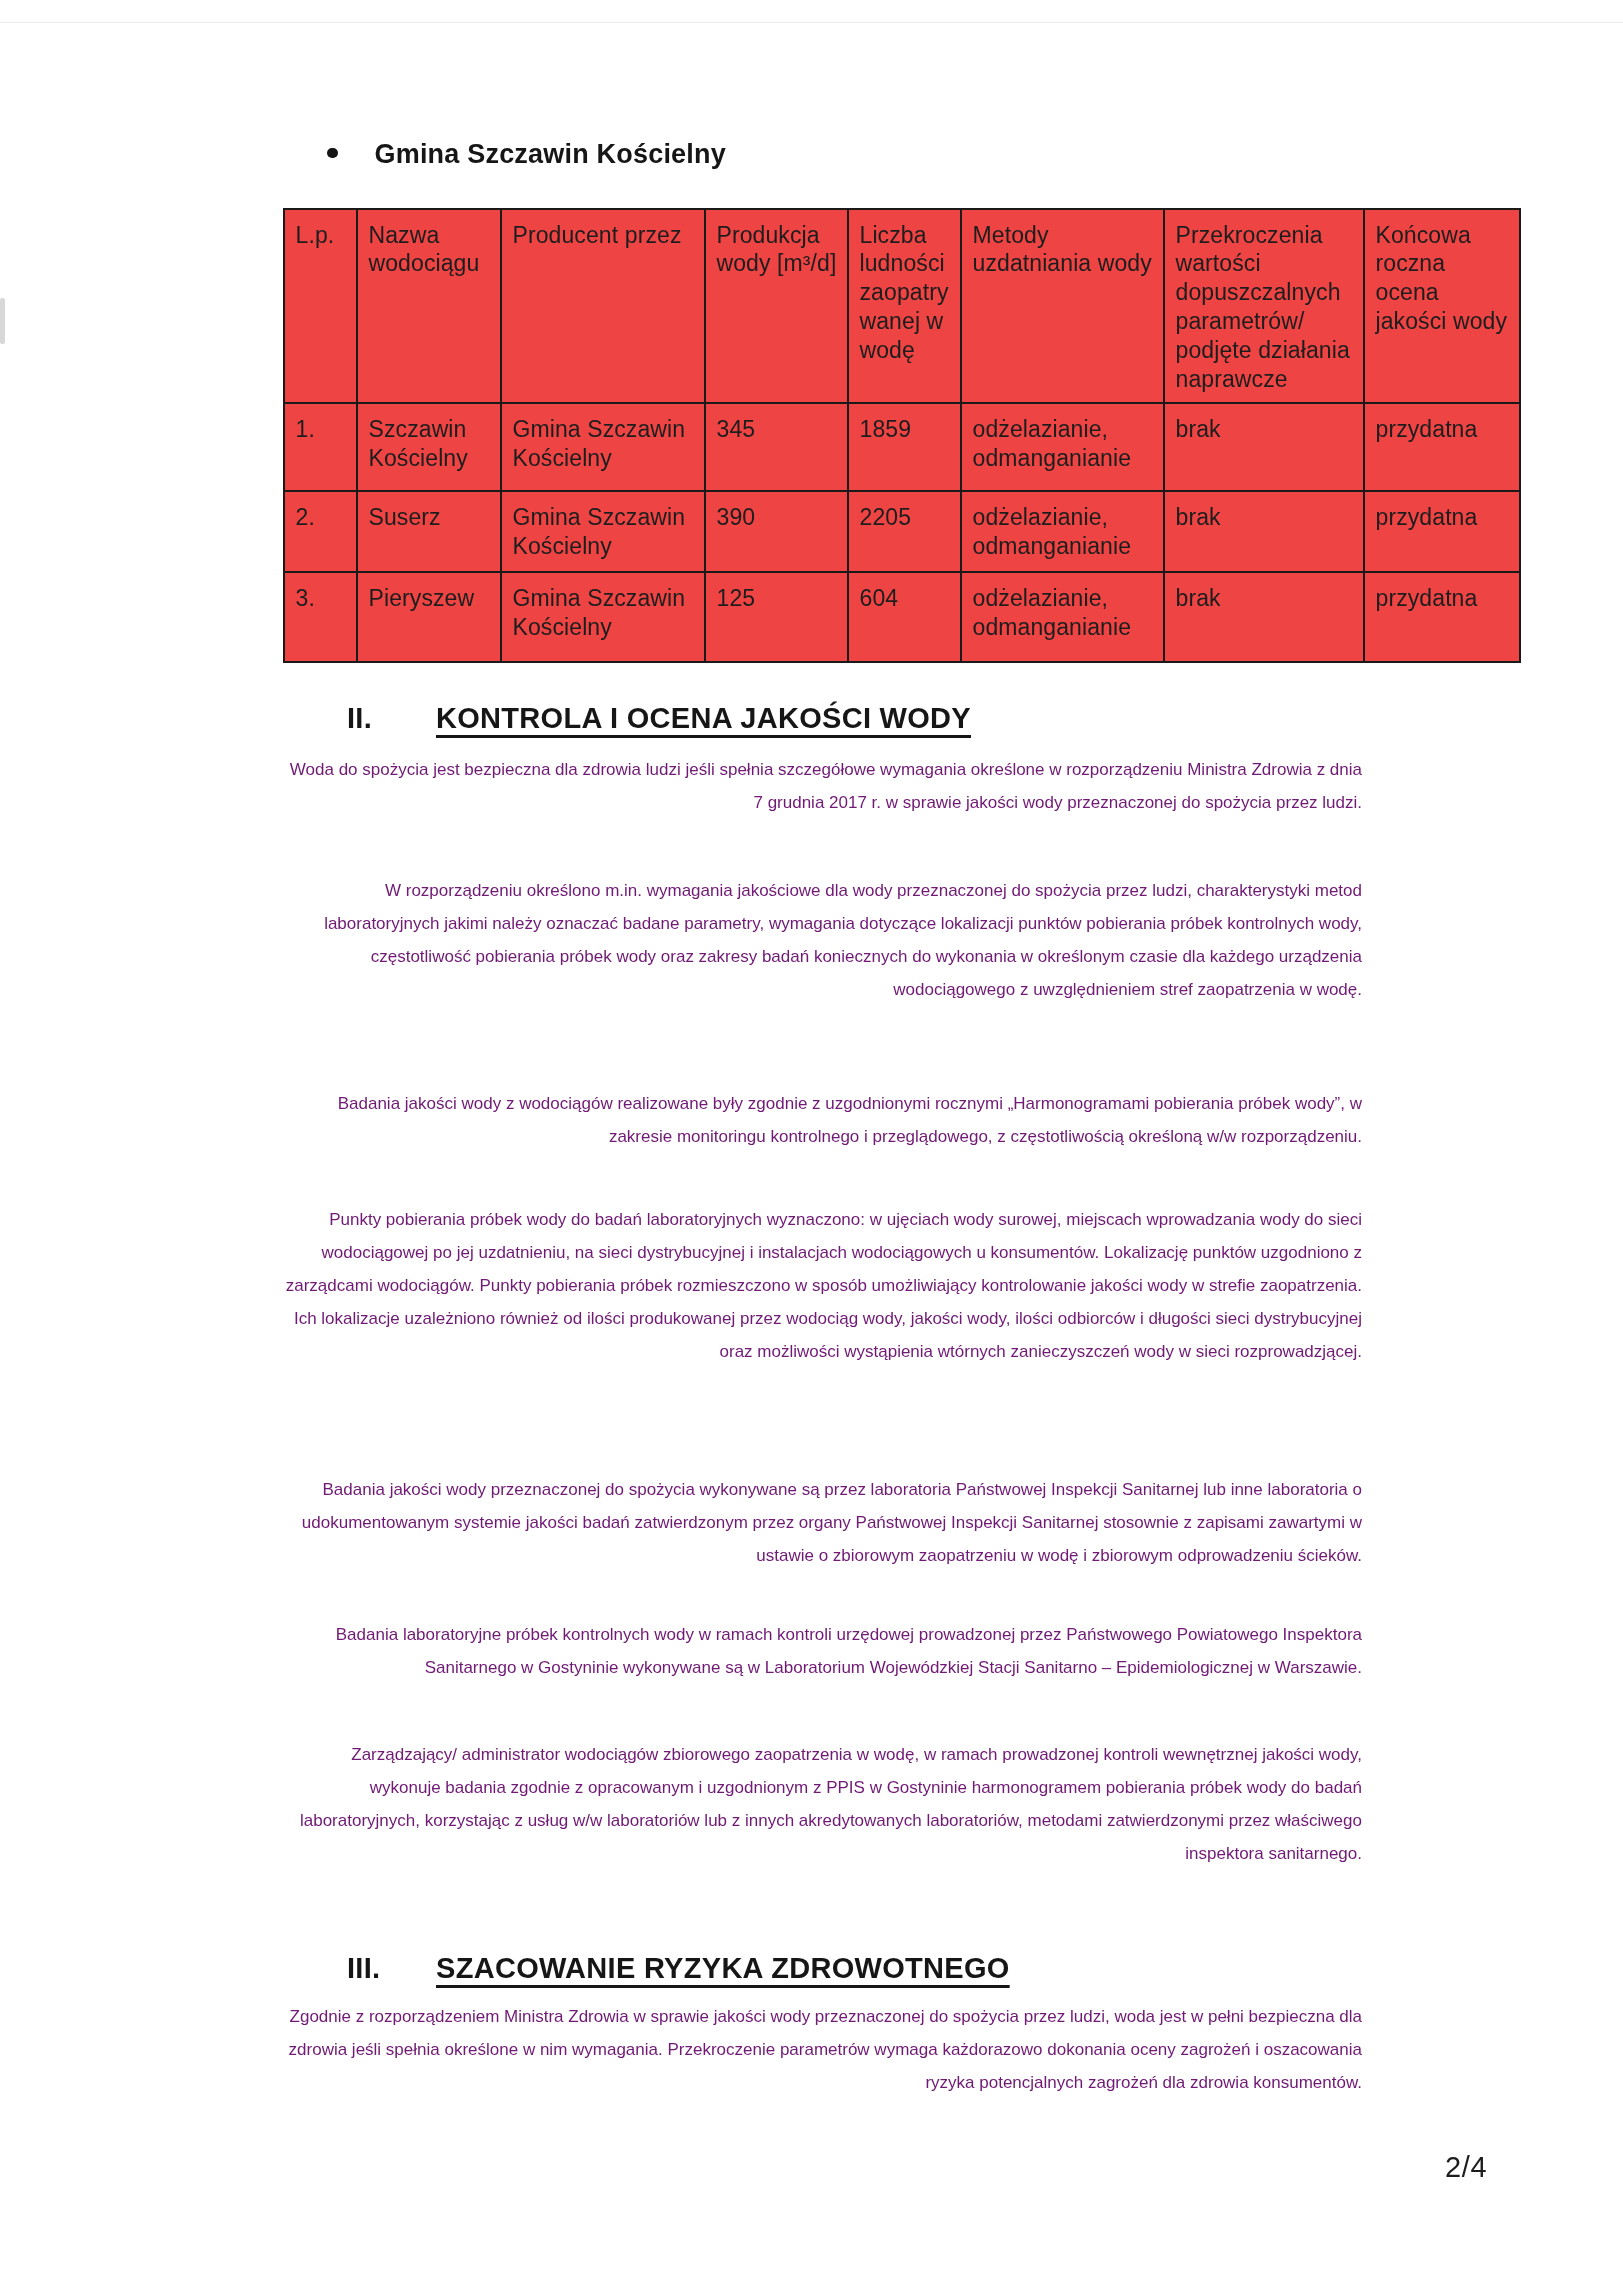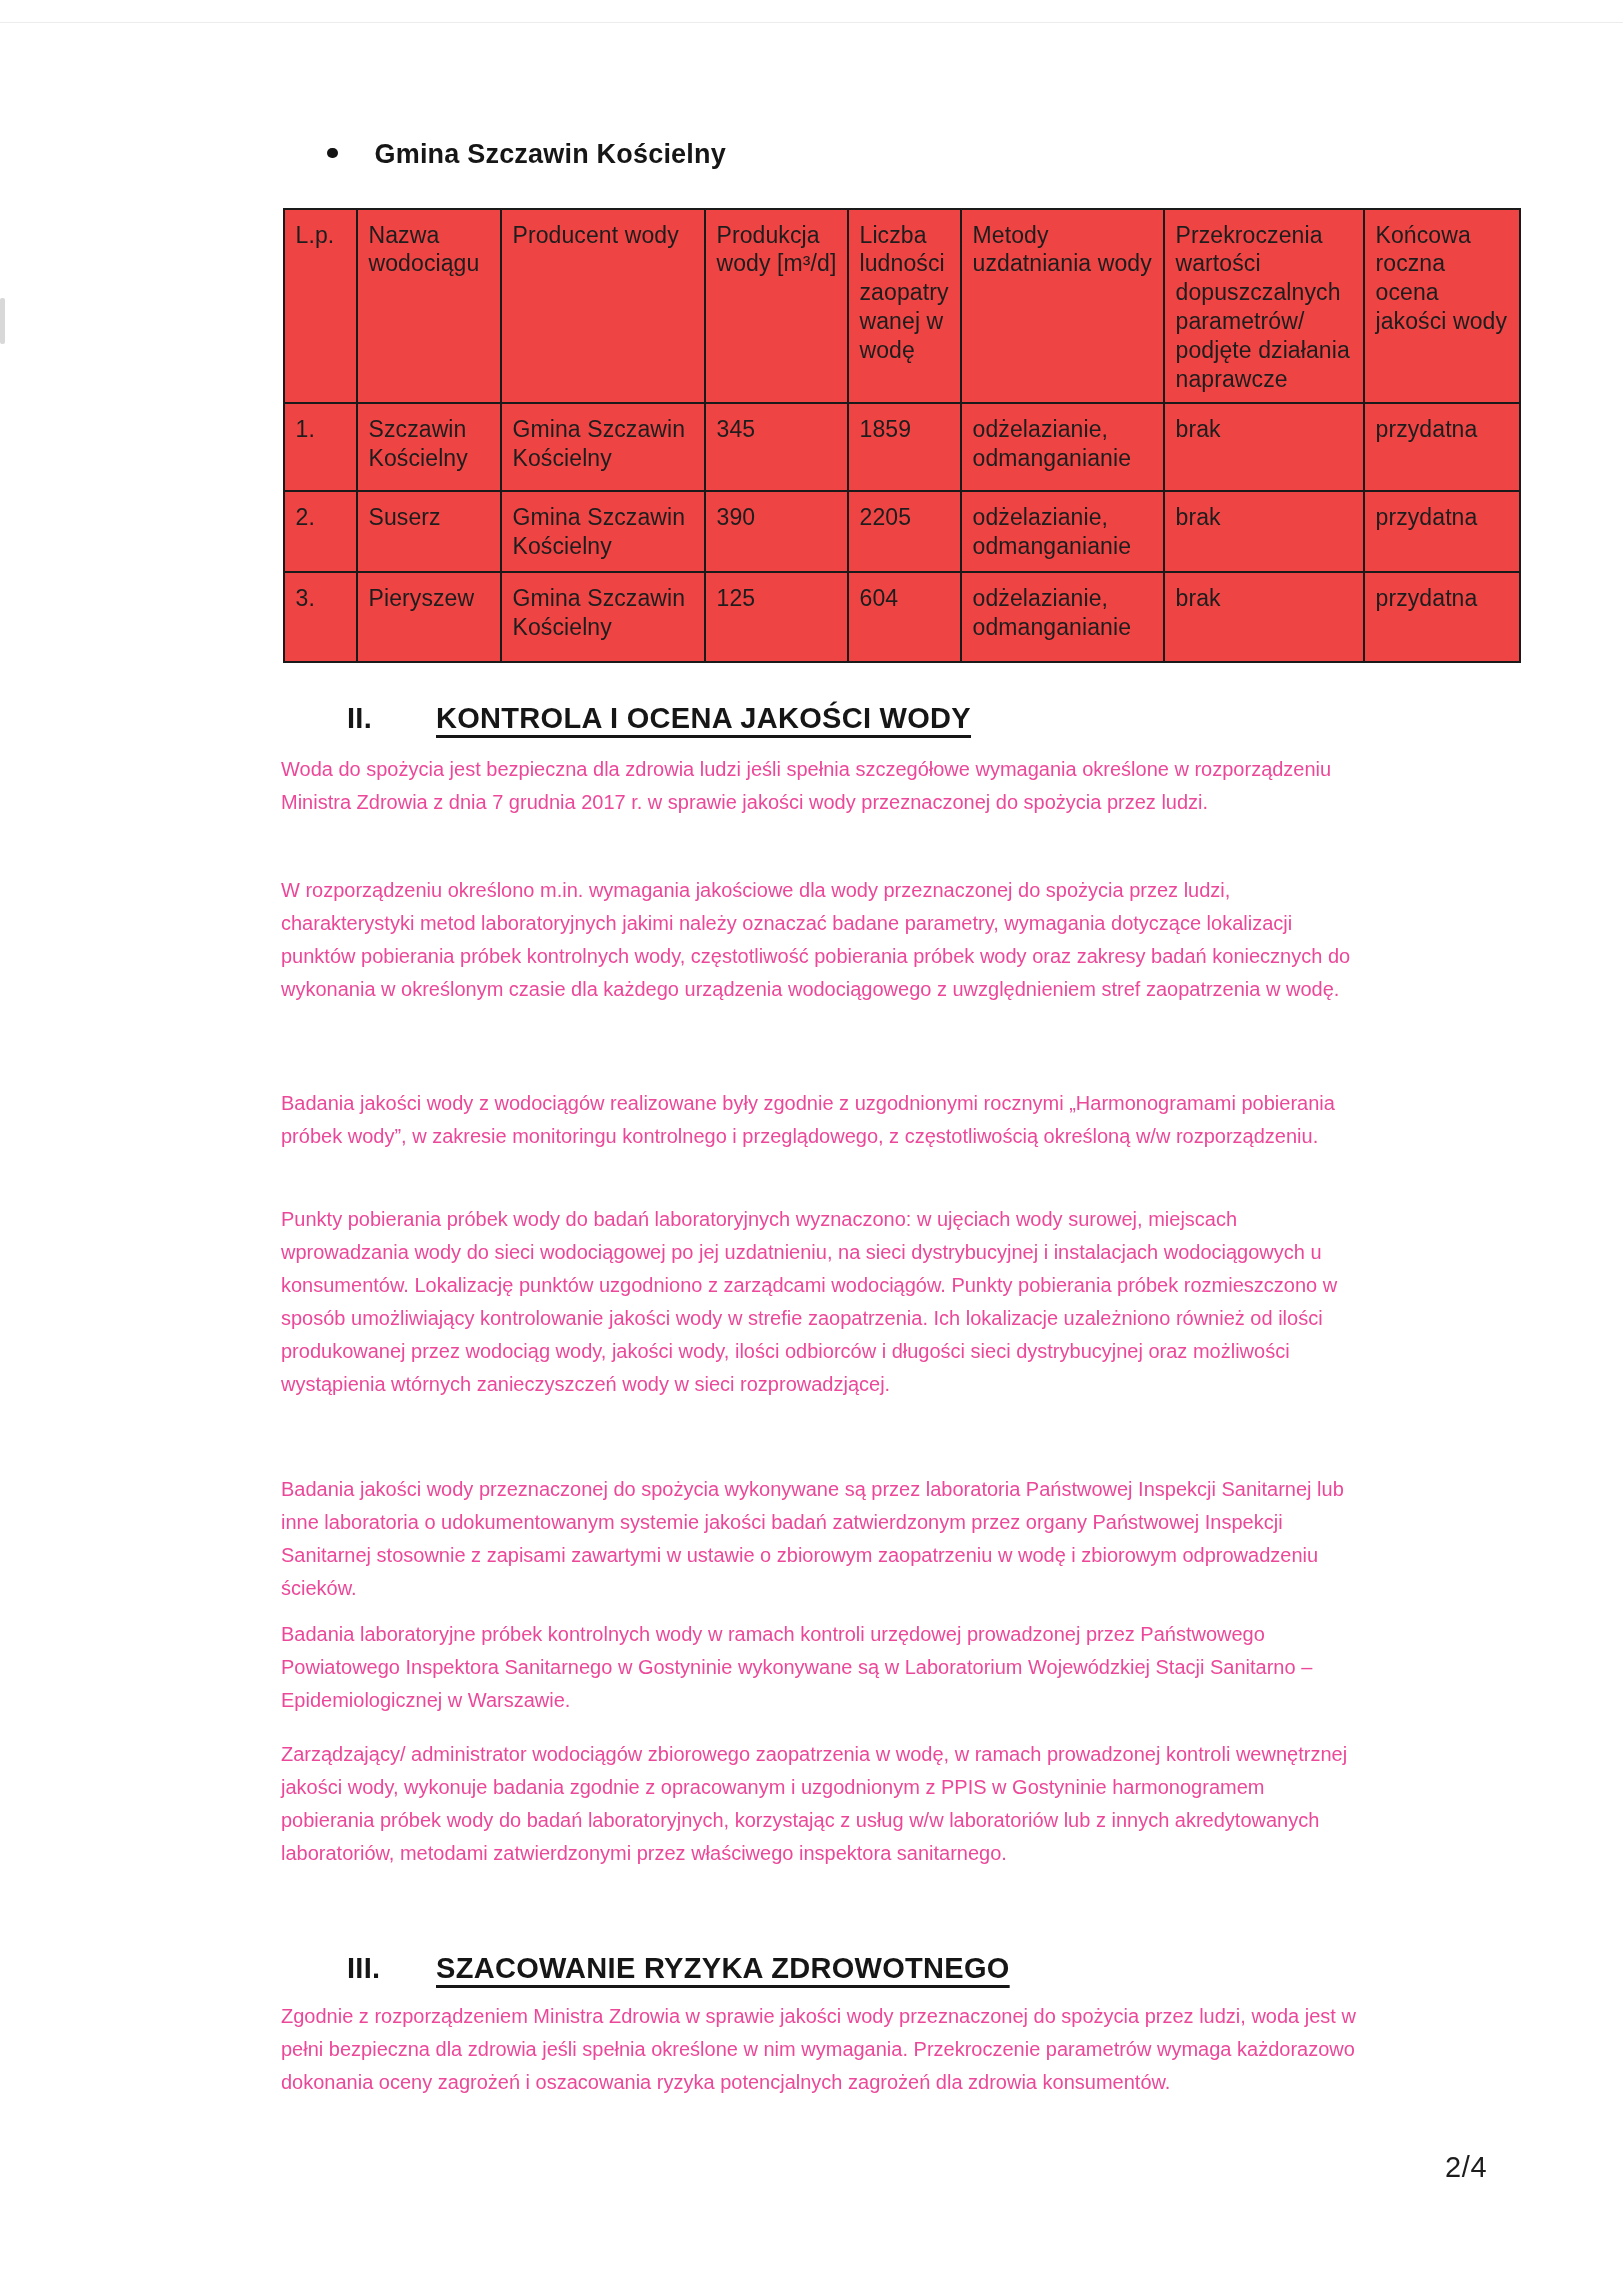--- a/index.html
+++ b/index.html
@@ -54,22 +54,22 @@
     letter-spacing: 0.3px; white-space: nowrap; margin-left: 16px;
   }
   .sec-num { display: inline-block; width: 89px; }
   .sec-title {
     text-decoration: underline;
     text-decoration-thickness: 2.6px;
     text-underline-offset: 6.5px;
   }
   .para {
     position: absolute; left: 281px; width: 1081px;
-    font-size: 20px; line-height: 33px; color: #ec4899;
-    text-align: left;
+    font-size: 17px; line-height: 33px; color: #701a75;
+    text-align: right;
   }
   .para .italic { }
   .page-num {
     position: absolute; left: 1445px; top: 2151px;
     font-size: 29px; color: #1d1d1d; letter-spacing: 0.7px;
   }
 </style>
 </head>
 <body>
 
@@ -90,21 +90,21 @@
       <col style="width:143px">
       <col style="width:113px">
       <col style="width:203px">
       <col style="width:200px">
       <col style="width:156px">
     </colgroup>
     <thead>
       <tr>
         <th>L.p.</th>
         <th>Nazwa wodociągu</th>
-        <th>Producent wody</th>
+        <th>Producent przez</th>
         <th>Produkcja wody [m³/d]</th>
         <th>Liczba ludności zaopatry wanej w wodę</th>
         <th>Metody uzdatniania wody</th>
         <th>Przekroczenia wartości dopuszczalnych parametrów/ podjęte działania naprawcze</th>
         <th>Końcowa roczna ocena jakości wody</th>
       </tr>
     </thead>
     <tbody>
       <tr class="r1">
         <td>1.</td>

